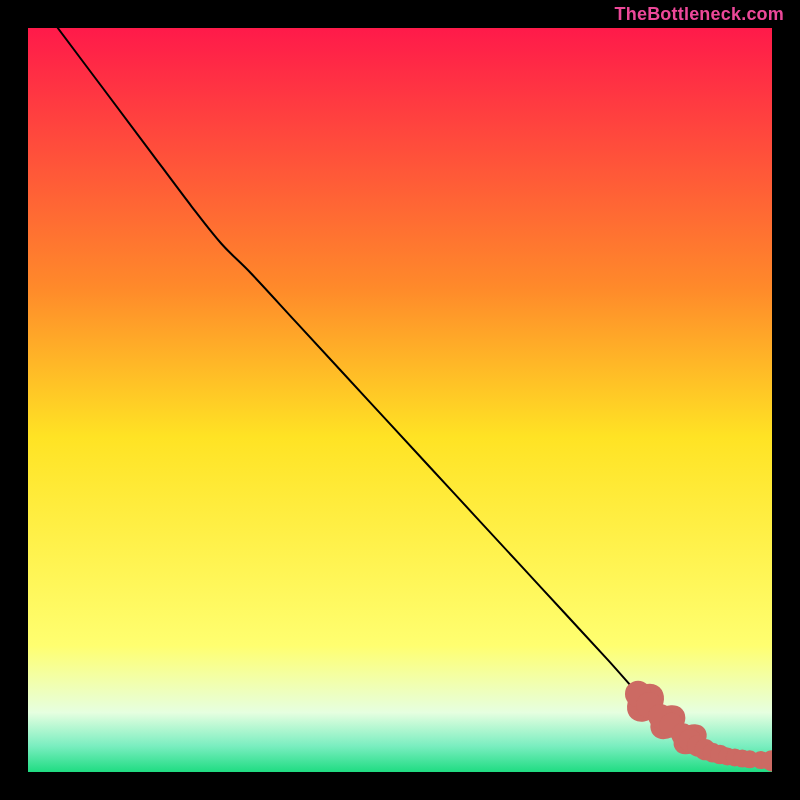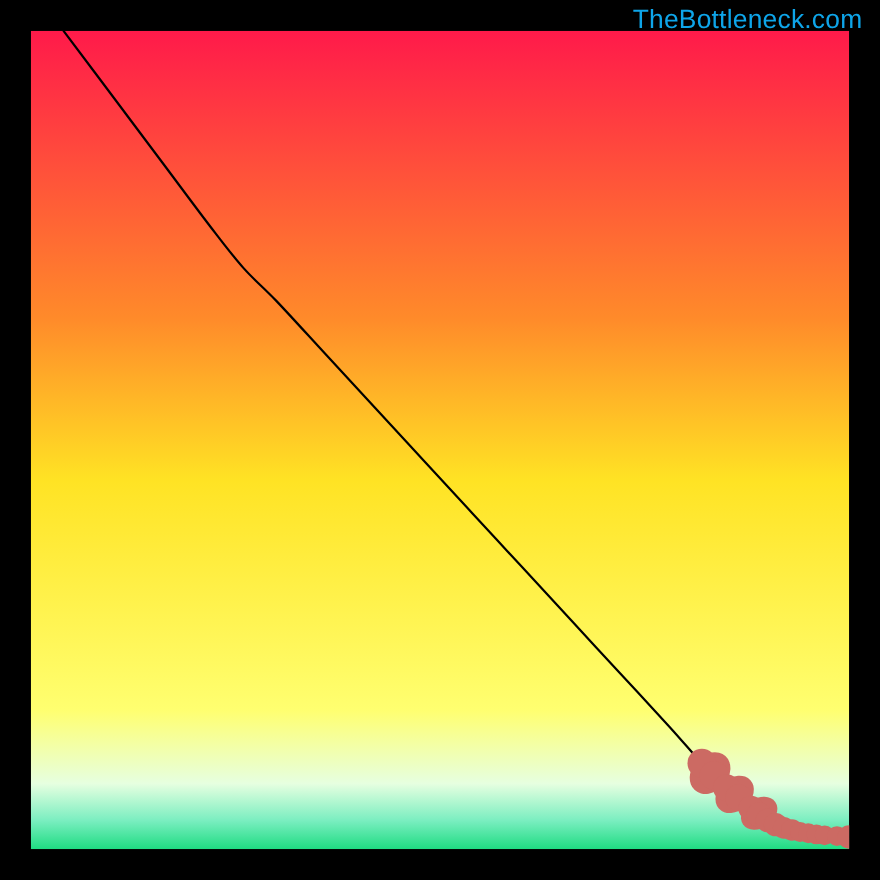--- a/index.html
+++ b/index.html
@@ -13,23 +13,23 @@
   }
   .page {
     position: relative;
     width: 800px;
     height: 800px;
   }
   .watermark {
     position: absolute;
     top: 4px;
     right: 16px;
-    color: #0ea5e9;
-    font-size: 24px;
-    font-weight: 400;
+    color: #ec4899;
+    font-size: 18px;
+    font-weight: 700;
     letter-spacing: 0.2px;
     z-index: 10;
     user-select: none;
     pointer-events: none;
   }
   .plot-area {
     position: absolute;
     left: 28px;
     top: 28px;
     width: 744px;

